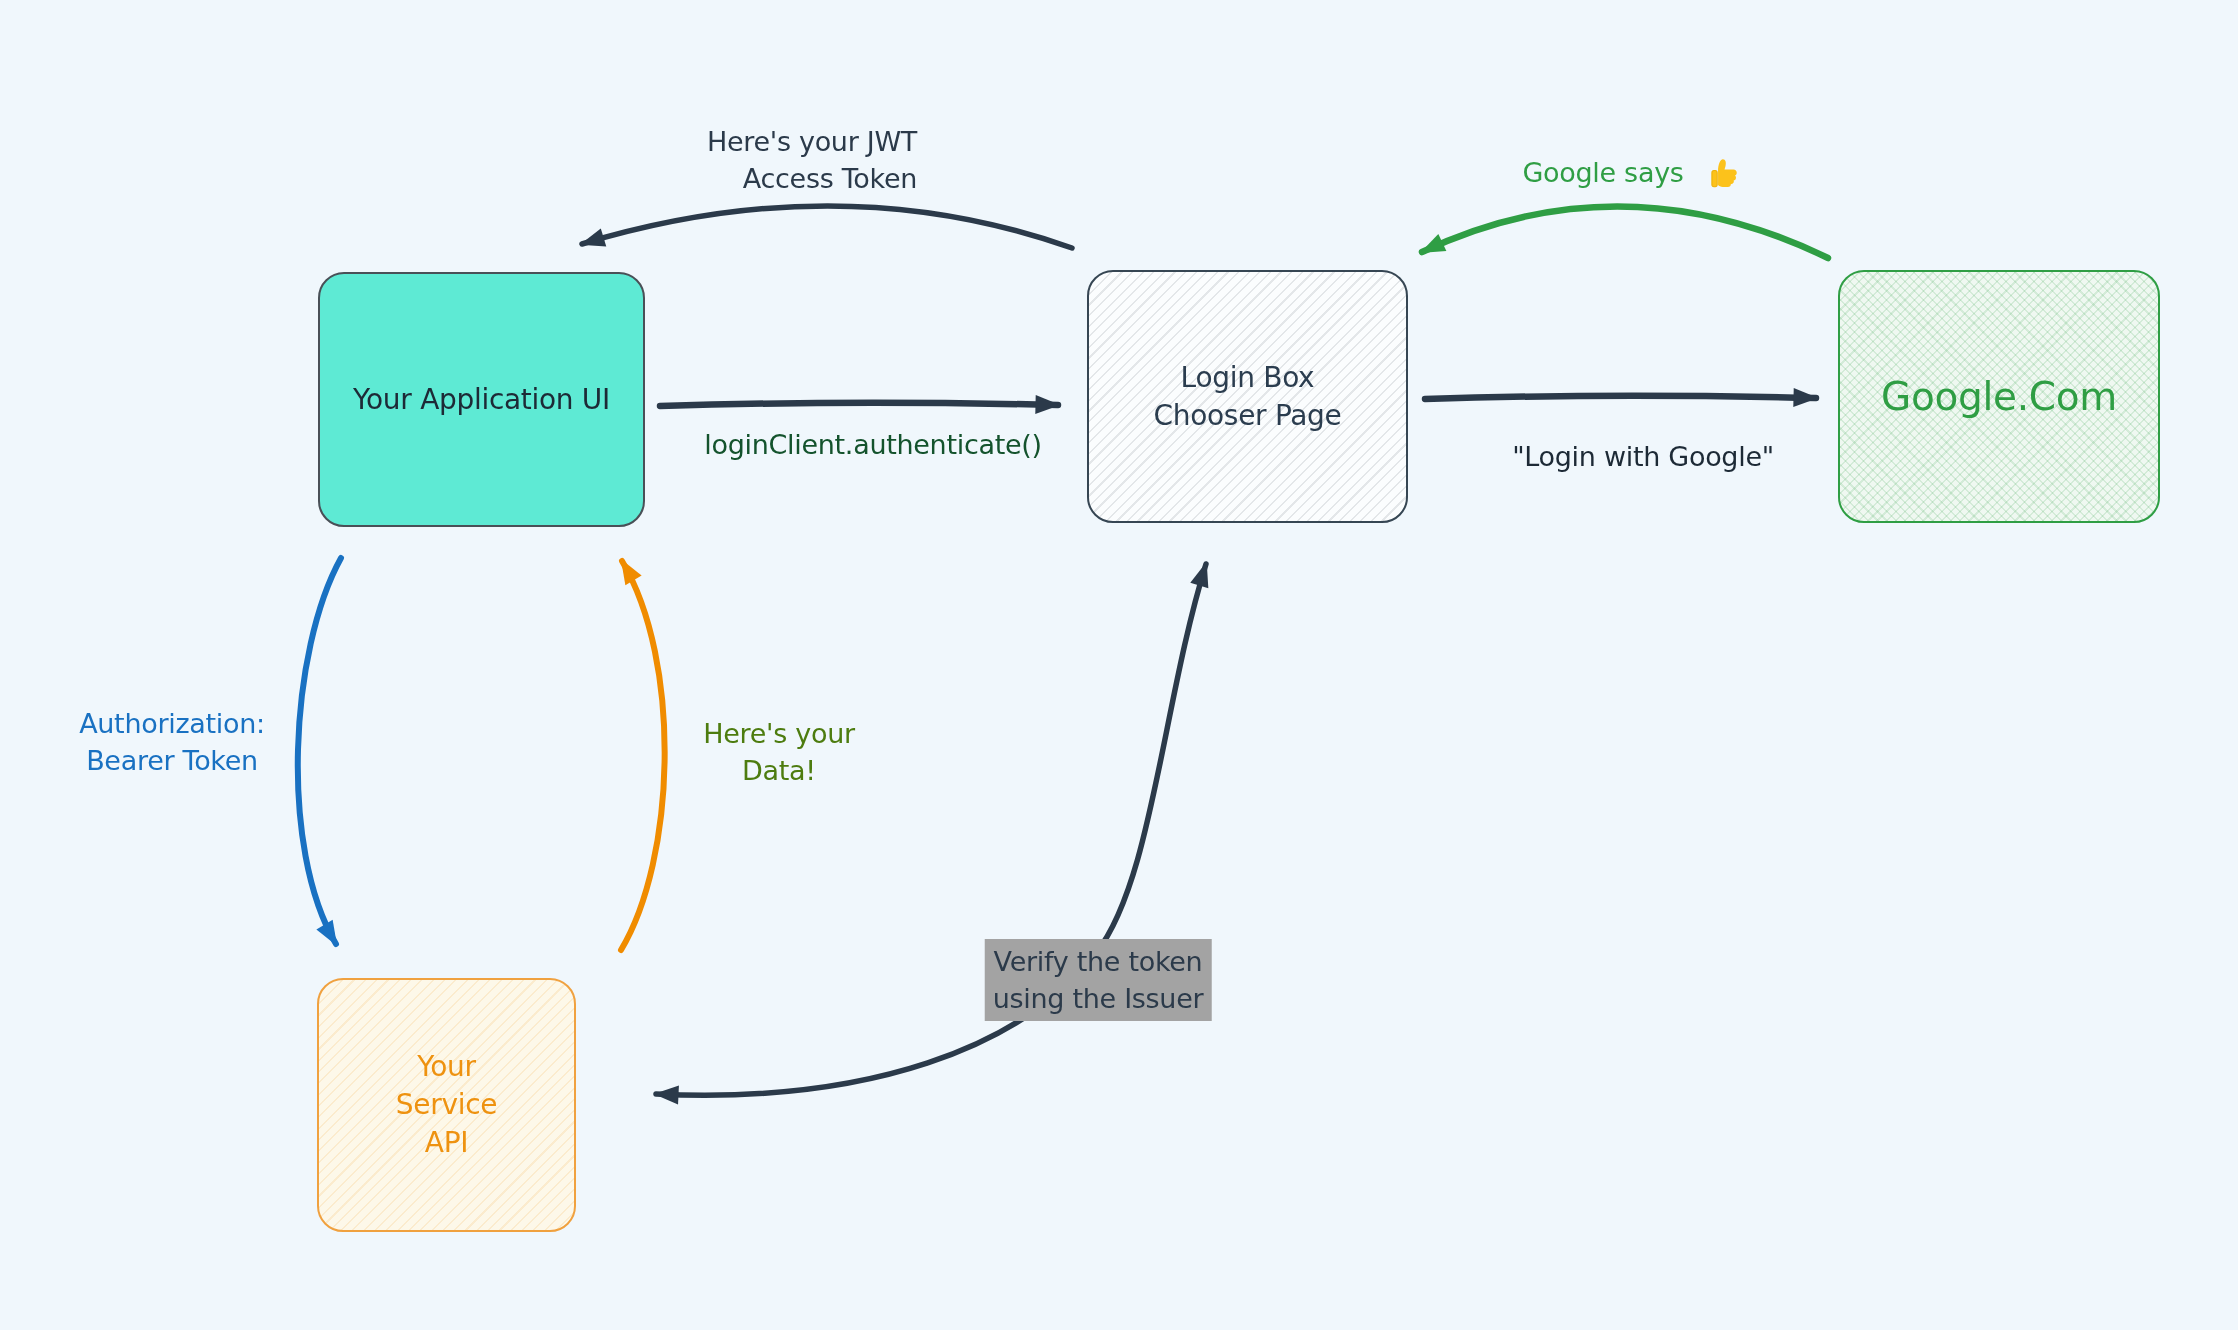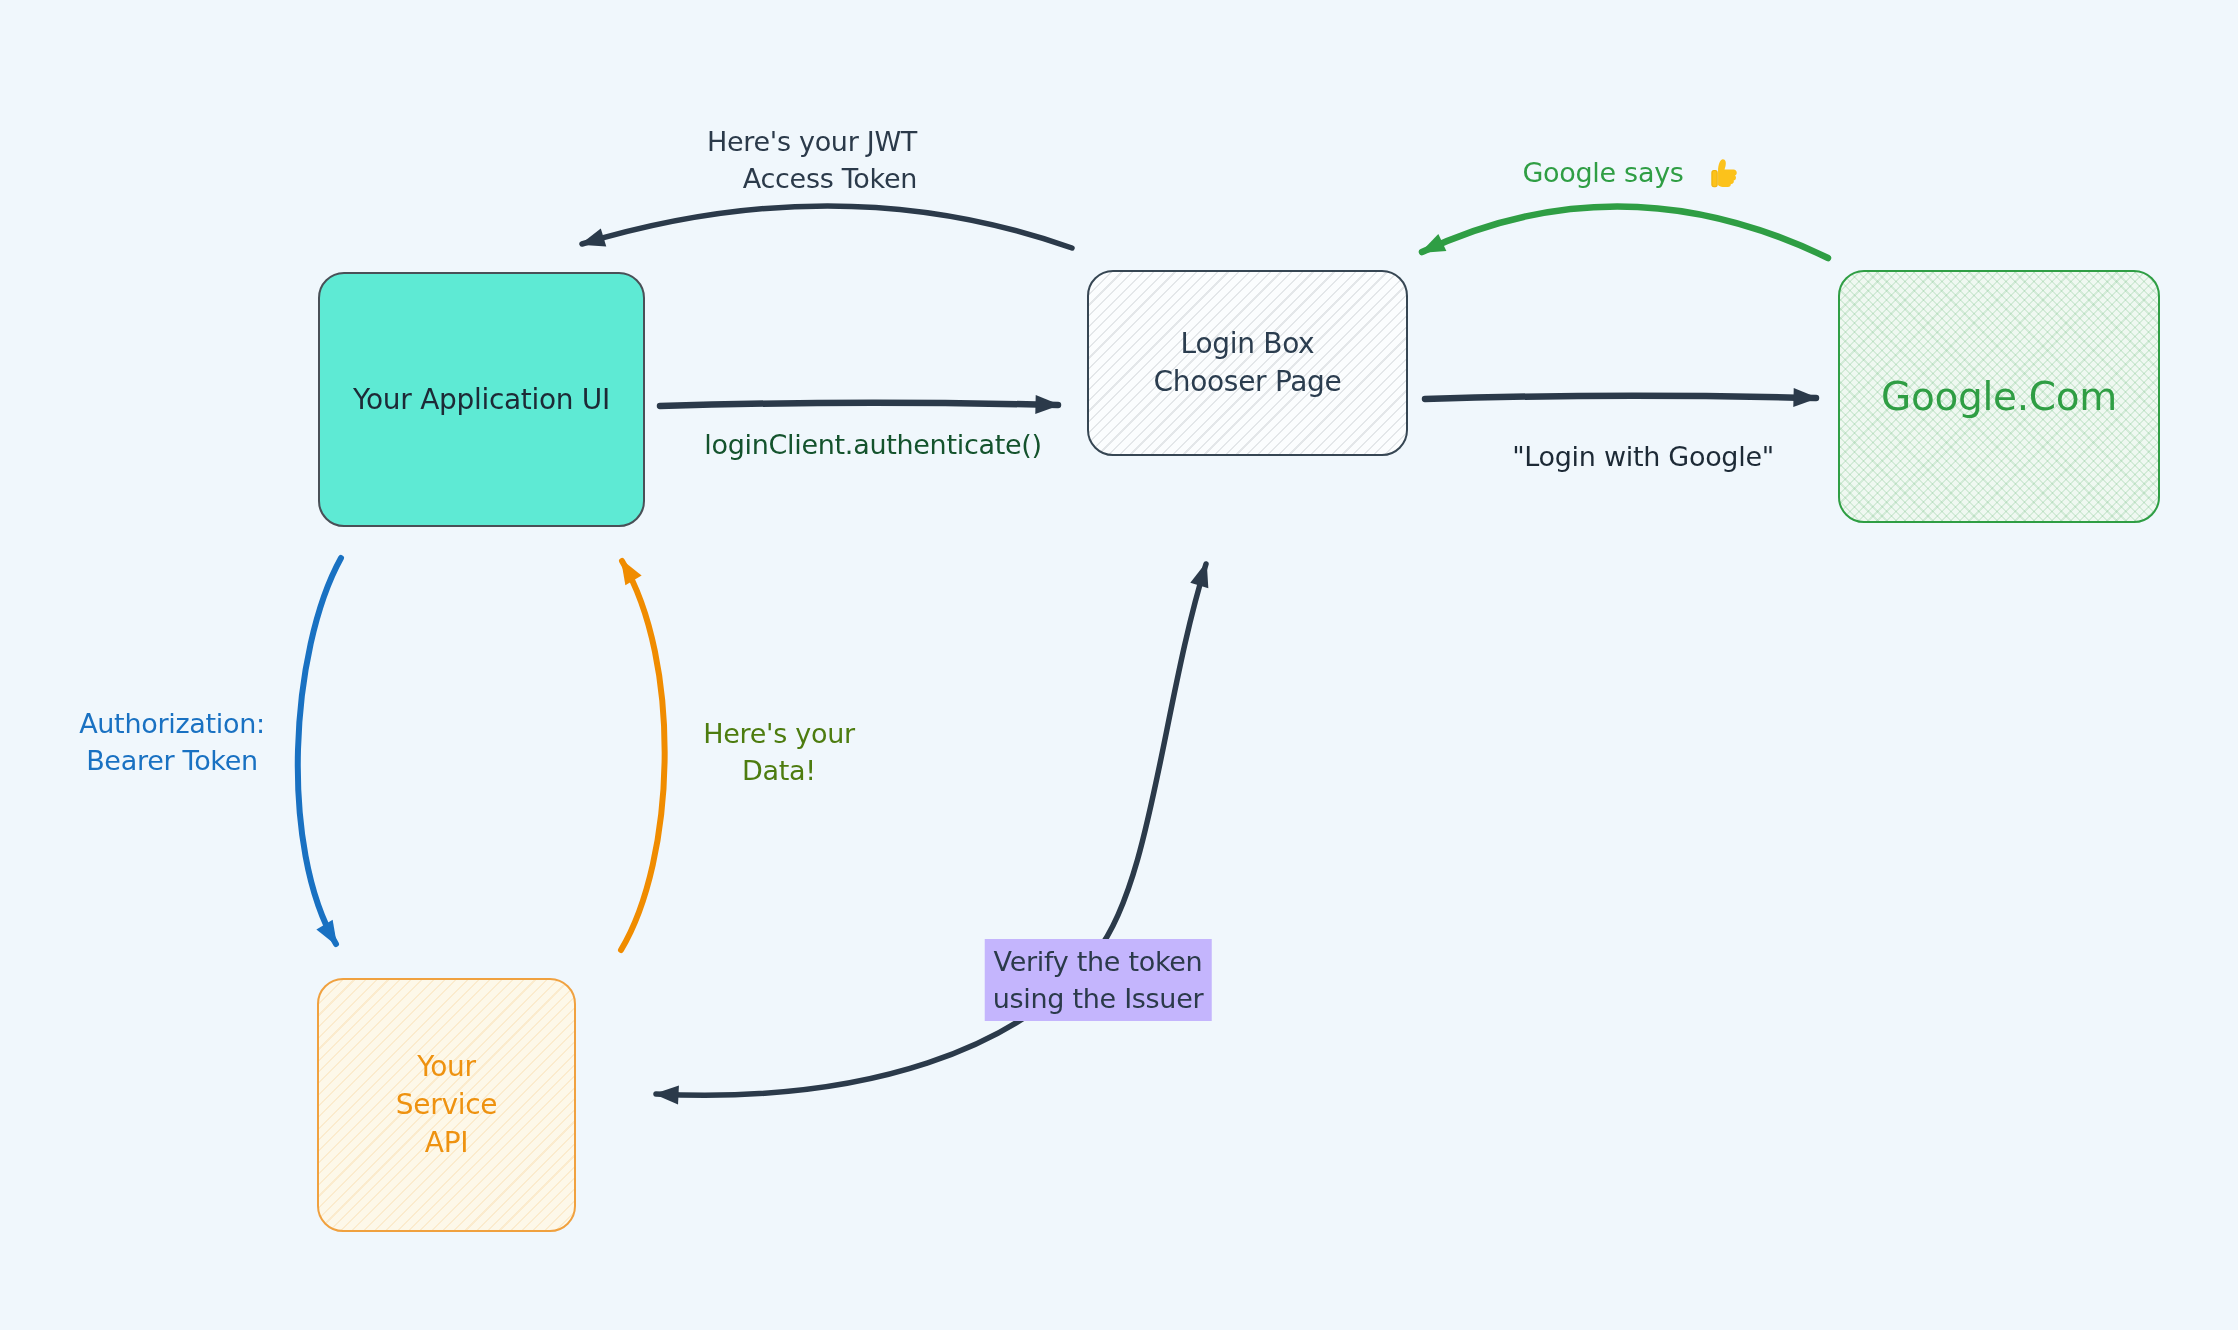--- a/index.html
+++ b/index.html
@@ -21,21 +21,21 @@
     letter-spacing:-0.3px;
     box-sizing:border-box;
   }
   #node-app{
     left:318px;top:272px;width:327px;height:255px;
     background:#5eead4;
     border:2px solid #495057;
     color:#1d2a36;
   }
   #node-login{
-    left:1087px;top:270px;width:321px;height:186px;
+    left:1087px;top:270px;width:321px;height:253px;
     border:2px solid #364653;
     color:#2b3d4f;
     background-color:#fbfdfe;
     background-image:repeating-linear-gradient(135deg,
       rgba(105,115,125,0.16) 0px, rgba(105,115,125,0.16) 1.6px,
       transparent 1.6px, transparent 7.5px);
   }
   #node-google{
     left:1838px;top:270px;width:322px;height:253px;
     border:2px solid #2f9e44;
@@ -69,21 +69,21 @@
   #lbl-authenticate{left:873px;top:444px;color:#14532d;}
   #lbl-login-google{left:1643px;top:456px;color:#1d2a36;}
   #lbl-google-says{
     left:1632px;top:172px;color:#2f9e44;
     display:flex;align-items:center;gap:24px;white-space:nowrap;
   }
   #lbl-bearer{left:172px;top:742px;color:#1971c2;text-align:center;}
   #lbl-data{left:779px;top:752px;color:#4d7c0f;}
   #lbl-verify{
     left:1098px;top:980px;color:#2b3a4a;
-    background:#c4b5fd;padding:4px 8px;
+    background:#a3a3a3;padding:4px 8px;
   }
   .thumb-icon{width:34px;height:34px;flex:0 0 auto;}
 </style>
 </head>
 <body>
 
 <div class="canvas">
 
   <div class="node" id="node-app">Your Application UI</div>
 

